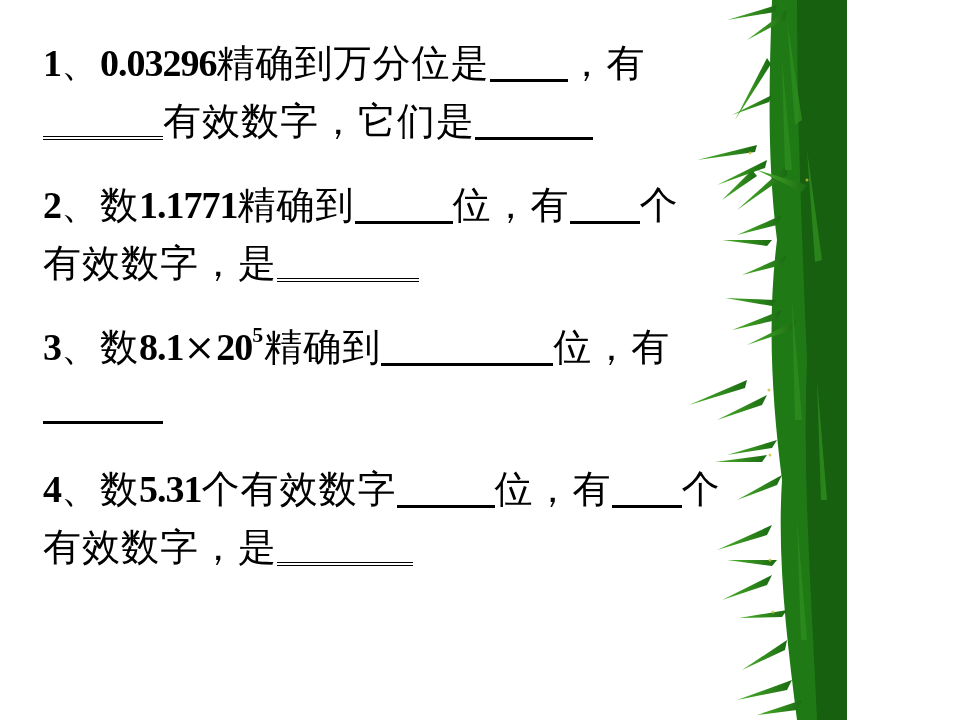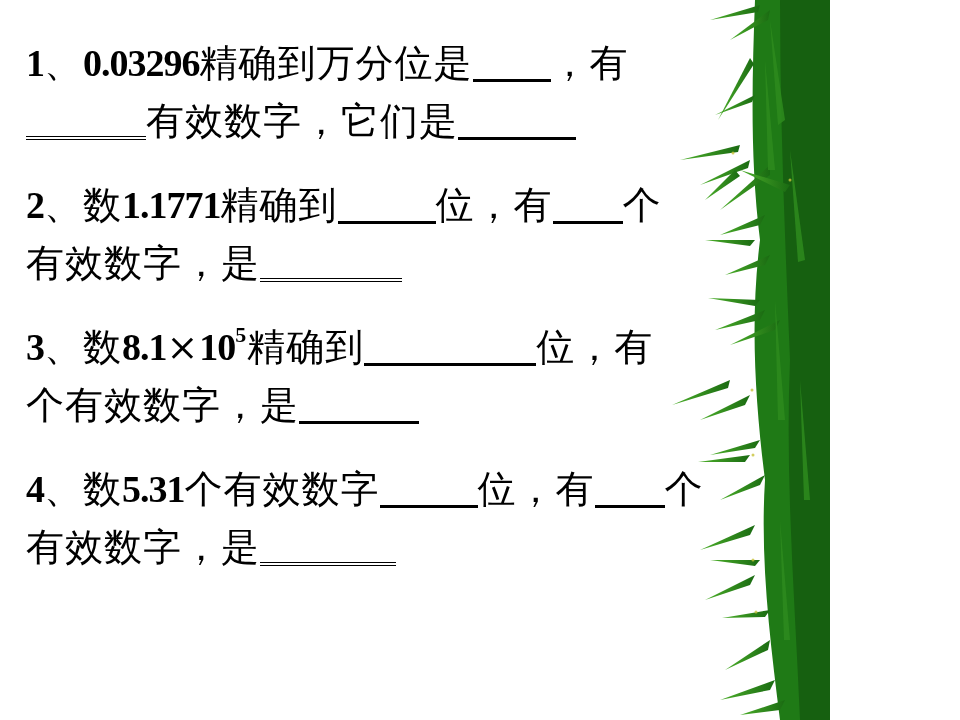--- a/index.html
+++ b/index.html
@@ -10,21 +10,21 @@
     body {
       width: 960px;
       height: 720px;
       position: relative;
       overflow: hidden;
       font-family: "DejaVu Serif", "Liberation Serif", serif;
       color: #000000;
     }
     .slide {
       position: absolute;
-      left: 0; top: 0;
+      left: 17px; top: 0;
       width: 830px; height: 720px; border-radius: 9px;
     }
     .content {
       position: absolute;
       left: 26px;
       top: 36px;
       width: 780px;
     }
     .item {
       position: relative;
@@ -98,24 +98,24 @@
       </div>
       <div class="line">
         <span class="cjk">有效数字，是</span><span class="blank double" style="width:142px"></span>
       </div>
     </div>
 
     <div class="item-gap"></div>
 
     <div class="item">
       <div class="line">
-        <span class="num">3</span><span class="cjk">、</span><span class="cjk">数</span><span class="num">8.1</span><span class="cjk">×</span><span class="num">10</span><sup class="exp">5</sup><span class="cjk">精确到</span><span class="blank" style="width:172px"></span><span class="cjk">位，有</span>
+        <span class="num">3</span><span class="cjk">、</span><span class="cjk">数</span><span class="num">8.1</span><span class="cjk">×</span><span class="num">20</span><sup class="exp">5</sup><span class="cjk">精确到</span><span class="blank" style="width:172px"></span><span class="cjk">位，有</span>
       </div>
       <div class="line">
-        <span class="cjk">个有效数字，是</span><span class="blank" style="width:120px"></span>
+        <span class="blank" style="width:120px"></span>
       </div>
     </div>
 
     <div class="item-gap"></div>
 
     <div class="item">
       <div class="line">
         <span class="num">4</span><span class="cjk">、</span><span class="cjk">数</span><span class="num">5.31</span><span class="cjk">个有效数字</span><span class="blank" style="width:98px"></span><span class="cjk">位，有</span><span class="blank" style="width:70px"></span><span class="cjk">个</span>
       </div>
       <div class="line">

